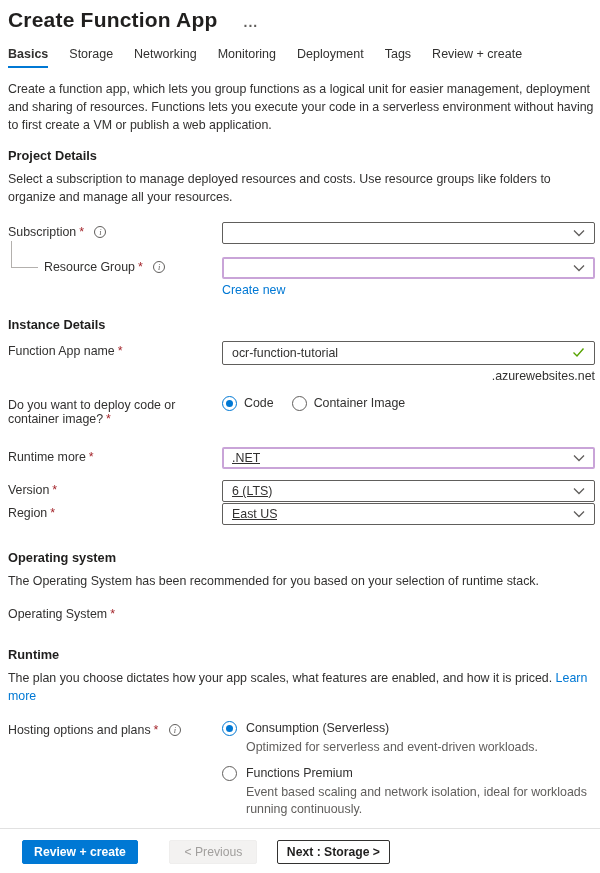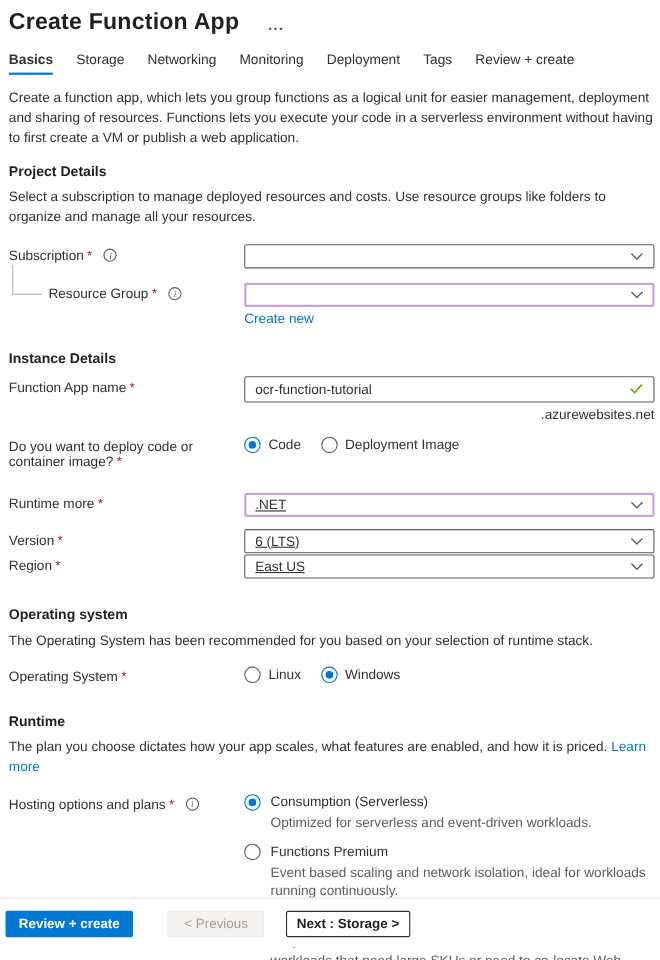--- a/index.html
+++ b/index.html
@@ -57,22 +57,22 @@
     position:relative; background:#fff; flex-shrink:0; }
   .radio.selected { border-color:#0078d4; }
   .radio.selected::after { content:""; position:absolute; left:3px; top:3px;
     width:7px; height:7px; border-radius:50%; background:#0078d4; }
 
   .plan-option { display:flex; gap:9px; margin-bottom:9px; cursor:pointer; }
   .plan-text { font-size:12.4px; }
   .plan-name { color:#323130; line-height:1.35; }
   .plan-desc { color:#605e5c; line-height:1.4; margin-top:2px; max-width:345px; }
 
-  .footer { position:absolute; left:0; right:0; bottom:12px; background:#fff;
-    border-top:1px solid #e1e1e1; padding:11px 0 0 5px; height:45px; }
+  .footer { position:absolute; left:0; right:0; bottom:0; background:#fff;
+    border-top:1px solid #e1e1e1; padding:11px 0 0 22px; height:45px; }
   .btn { display:inline-block; font-family:"Liberation Sans", sans-serif;
     font-size:12.2px; border-radius:2px; cursor:pointer; text-align:center; }
   .btn-primary { background:#0078d4; color:#fff; font-weight:700; border:1px solid #0078d4;
     padding:4px 0; width:116px; margin-right:27px; }
   .btn-disabled { background:#f3f2f1; color:#a19f9d; border:1px solid #efeeed;
     padding:4px 0; width:88px; margin-right:15px; cursor:default; }
   .btn-secondary { background:#fff; color:#201f1e; font-weight:700; border:1px solid #323130;
     padding:4px 0; width:113px; }
 </style>
 </head>
@@ -155,21 +155,21 @@
         <span>Do you want to deploy code or container image?</span><span class="req">*</span>
       </div>
       <div class="field-col">
         <div class="radio-group">
           <span class="radio-opt">
             <span class="radio selected"></span>
             <span>Code</span>
           </span>
           <span class="radio-opt">
             <span class="radio"></span>
-            <span>Deployment Image</span>
+            <span>Container Image</span>
           </span>
         </div>
       </div>
     </div>
 
     <div class="form-row" style="margin-top:21px">
       <div class="label-col">
         <span>Runtime more</span><span class="req">*</span>
       </div>
       <div class="field-col">
@@ -209,32 +209,20 @@
         </div>
       </div>
     </div>
 
     <div class="section-heading" style="margin-top:25px">Operating system</div>
     <div class="section-desc">The Operating System has been recommended for you based on your selection of runtime stack.</div>
 
     <div class="form-row" style="margin-top:14px">
       <div class="label-col">
         <span>Operating System</span><span class="req">*</span>
-      </div>
-      <div class="field-col">
-        <div class="radio-group">
-          <span class="radio-opt">
-            <span class="radio"></span>
-            <span>Linux</span>
-          </span>
-          <span class="radio-opt">
-            <span class="radio selected"></span>
-            <span>Windows</span>
-          </span>
-        </div>
       </div>
     </div>
 
     <div class="section-heading" style="margin-top:26px">Runtime</div>
     <div class="section-desc">
       <span>The plan you choose dictates how your app scales, what features are enabled, and how it is priced.</span>
       <a class="link">Learn more</a>
     </div>
 
     <div class="form-row" style="margin-top:15px">

